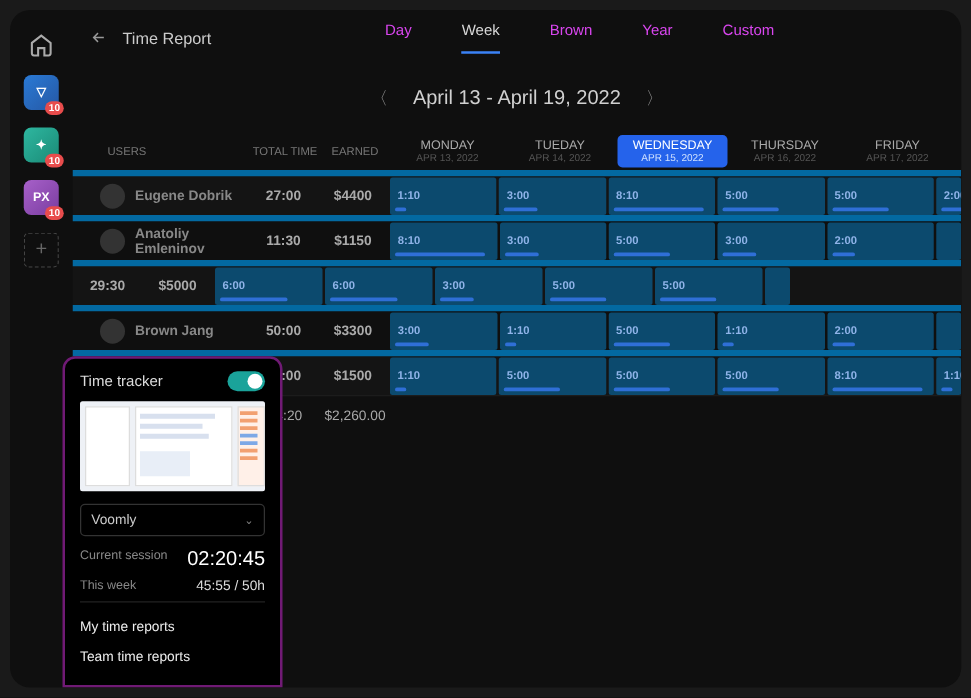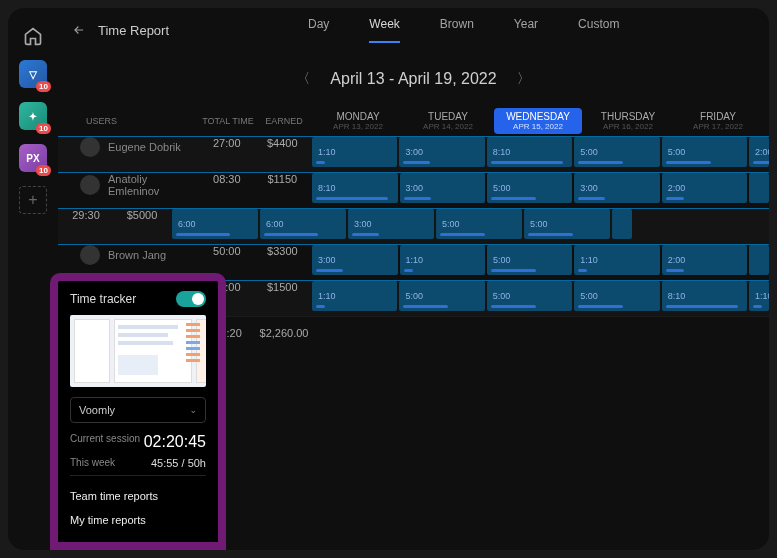--- a/index.html
+++ b/index.html
@@ -11,51 +11,51 @@
 .ws-badge .dot { position: absolute; right: -4px; bottom: -4px; background: #e84c4c; color: #fff; font-size: 8px; border-radius: 8px; padding: 1px 3px; min-width: 12px; text-align: center; }
 .ws1 { background: linear-gradient(135deg,#2a7ad6,#2557a3); }
 .ws2 { background: linear-gradient(135deg,#2eb7a0,#1a8a76); }
 .ws3 { background: linear-gradient(135deg,#a760c9,#7a3da0); color:#fff;}
 .add-ws { width: 28px; height: 28px; border: 1px dashed #444; border-radius: 4px; display: flex; align-items: center; justify-content: center; color: #666; font-size: 16px; cursor: pointer; }
 .main { position: absolute; left: 50px; top: 0; right: 0; bottom: 0; }
 .topbar { height: 44px; display: flex; align-items: center; padding: 0 14px; color: #888; }
 .back { color: #999; margin-right: 12px; cursor: pointer; }
 .title { color: #ccc; font-size: 13px; font-weight: 500; }
 .range-tabs { position: absolute; left: 250px; display: flex; gap: 40px; font-size: 12px; }
-.range-tab { color: #a3a3a3; cursor: pointer; padding-bottom: 10px; }
+.range-tab { color: #d946ef; cursor: pointer; padding-bottom: 10px; }
 .range-tab.active { color: #d8d8d8; border-bottom: 2px solid #3b82f6; }
 .date-nav { display: flex; justify-content: center; align-items: center; gap: 20px; margin-top: 18px; color: #ccc; }
 .date-nav .chev { color: #888; cursor: pointer; font-size: 14px; }
 .date-nav .range { font-size: 16px; font-weight: 500; color: #d0d0d0; }
 .grid-wrap { margin-top: 18px; overflow-x: hidden; }
 .header-row { display: flex; font-size: 9px; color: #777; text-transform: uppercase; height: 30px; align-items: center; }
 .col-user { width: 142px; padding-left: 28px; }
 .col-total { width: 56px; text-align: center; }
 .col-earned { width: 56px; text-align: center; }
 .day-col { width: 88px; text-align: center; margin-left: 2px; }
 .day-col .dname { font-size: 10px; color: #aaa; }
 .day-col .ddate { font-size: 8px; color: #555; }
 .day-col.active { background: #2563eb; border-radius: 4px; padding: 3px 0; }
 .day-col.active .dname { color: #fff; }
 .day-col.active .ddate { color: #cfe1ff; }
 .rows { }
-.row { display: flex; height: 36px; align-items: flex-start; border-top: 1px solid #0369a1; }
+.row { display: flex; height: 36px; align-items: center; border-top: 5px solid #0369a1; font-weight: bold; }
 .row:nth-child(odd) { background: #141414; }
 .cell-user { width: 142px; display: flex; align-items: center; gap: 8px; padding-left: 22px; font-size: 11px; color: #888; }
 .avatar { width: 20px; height: 20px; border-radius: 50%; background: #333; background-size: cover; flex-shrink: 0; }
 .cell-total { width: 56px; text-align: center; font-size: 11px; color: #aaa; }
 .cell-earned { width: 56px; text-align: center; font-size: 11px; color: #aaa; }
 .cell-day { width: 86px; margin-left: 2px; height: 30px; background: #0c4a6e; border-radius: 2px; padding: 4px 6px; position: relative; }
 .cell-day .val { font-size: 9px; color: #8fb3e8; }
 .cell-day .bar { position: absolute; left: 4px; bottom: 3px; height: 3px; background: #2f6fd6; border-radius: 2px; }
 .cell-day.half { width: 20px; }
 .totals { display: flex; height: 32px; align-items: center; font-size: 11px; color: #aaa; border-top: 1px solid #1c1c1c; }
 .totals .col-total, .totals .col-earned { text-align: center; }
 
-.popup { position: absolute; left: 42px; bottom: 0; width: 176px; background: #000; border: 8px solid #701a75; border-top-left-radius: 10px; border-top-right-radius: 10px; padding: 10px 12px 10px; color: #ccc; z-index: 50; }
+.popup { position: absolute; left: 42px; bottom: 0; width: 176px; background: #000; border: 2px solid #701a75; border-top-left-radius: 10px; border-top-right-radius: 10px; padding: 10px 12px 10px; color: #ccc; z-index: 50; }
 .popup-header { display: flex; justify-content: space-between; align-items: center; margin-bottom: 8px; }
 .popup-title { font-size: 12px; color: #ddd; }
 .toggle { width: 30px; height: 16px; background: #1aa39a; border-radius: 10px; position: relative; cursor: pointer; }
 .toggle::after { content: ''; position: absolute; right: 2px; top: 2px; width: 12px; height: 12px; background: #fff; border-radius: 50%; }
 .preview { width: 100%; height: 72px; background: #eef1f6; border-radius: 2px; margin-bottom: 10px; position: relative; overflow: hidden; }
 .preview .pane { position: absolute; background: #fff; border: 1px solid #ddd; }
 .proj-select { border: 1px solid #333; border-radius: 4px; height: 26px; display: flex; align-items: center; justify-content: space-between; padding: 0 8px; font-size: 11px; color: #ccc; margin-bottom: 10px; cursor: pointer; }
 .stat-row { display: flex; justify-content: space-between; font-size: 10px; color: #888; margin-bottom: 6px; }
 .stat-row.big .v { font-size: 16px; color: #fff; font-weight: 500; }
 .stat-row .v { color: #ddd; font-size: 11px; text-align: right; }
@@ -151,21 +151,21 @@
             <div class="cell-day"><span class="val">8:10</span><span class="bar" style="width:72px"></span></div>
             <div class="cell-day"><span class="val">5:00</span><span class="bar" style="width:45px"></span></div>
             <div class="cell-day"><span class="val">5:00</span><span class="bar" style="width:45px"></span></div>
             <div class="cell-day half"><span class="val">2:00</span><span class="bar" style="width:18px"></span></div>
           </div>
           <div class="row">
             <div class="cell-user">
               <span class="avatar"></span>
               <span>Anatoliy Emleninov</span>
             </div>
-            <div class="cell-total">08:30</div>
+            <div class="cell-total">11:30</div>
             <div class="cell-earned">$1150</div>
             <div class="cell-day"><span class="val">8:10</span><span class="bar" style="width:72px"></span></div>
             <div class="cell-day"><span class="val">3:00</span><span class="bar" style="width:27px"></span></div>
             <div class="cell-day"><span class="val">5:00</span><span class="bar" style="width:45px"></span></div>
             <div class="cell-day"><span class="val">3:00</span><span class="bar" style="width:27px"></span></div>
             <div class="cell-day"><span class="val">2:00</span><span class="bar" style="width:18px"></span></div>
             <div class="cell-day half"></div>
           </div>
           <div class="row">
             <div class="cell-total">29:30</div>
@@ -241,16 +241,16 @@
     </div>
     <div class="stat-row big">
       <span>Current session</span>
       <span class="v">02:20:45</span>
     </div>
     <div class="stat-row">
       <span>This week</span>
       <span class="v">45:55 / 50h</span>
     </div>
     <div class="divider"></div>
+    <div class="popup-link">My time reports</div>
     <div class="popup-link">Team time reports</div>
-    <div class="popup-link">My time reports</div>
   </div>
 </div>
 
 </body></html>

